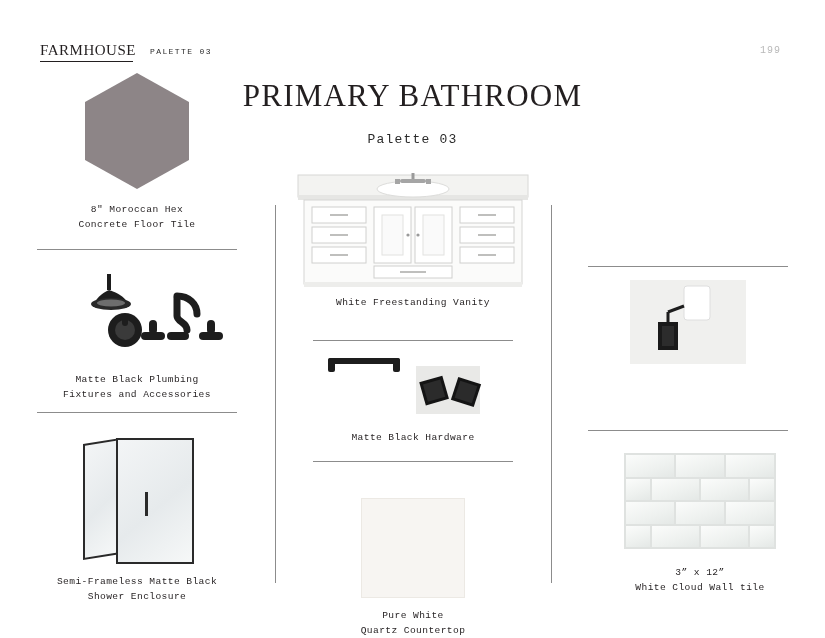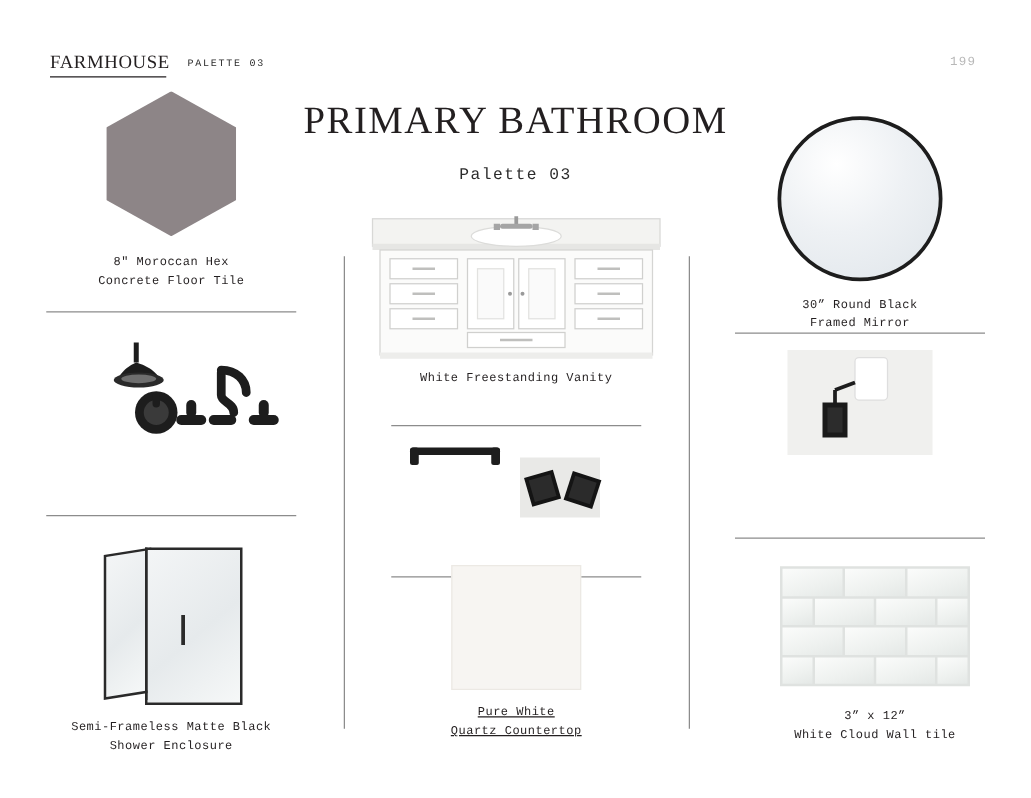--- a/index.html
+++ b/index.html
@@ -154,21 +154,21 @@
   #col2-vanity .caption { }
 
   #rule2a { left: 313px; top: 340px; width: 200px; }
 
   #col2-hw { left: 288px; top: 352px; width: 250px; }
   .hw-art { position: relative; height: 68px; }
   #col2-hw .caption { margin-top: 10px; }
 
   #rule2b { left: 313px; top: 461px; width: 200px; }
 
-  #col2-quartz { left: 288px; top: 450px; width: 250px; text-decoration: underline; }
+  #col2-quartz { left: 288px; top: 496px; width: 250px; }
   .quartz-art { height: 104px; display:flex; align-items:center; justify-content:center; }
   .quartz-swatch {
     width: 102px; height: 98px;
     background: #f7f5f2;
     border: 1px solid #ece9e4;
   }
   #col2-quartz .caption { margin-top: 8px; }
 
   
   #col3-mirror { left: 588px; top: 92px; width: 200px; }
@@ -248,20 +248,22 @@
         <path d="M140 30 L140 48 C140 54 150 54 150 62" stroke="#1d1d1d" stroke-width="7" fill="none" stroke-linecap="round"></path>
         <path d="M140 28 C152 28, 160 36, 160 46" stroke="#1d1d1d" stroke-width="7" fill="none" stroke-linecap="round"></path>
         <rect x="130" y="64" width="22" height="8" rx="4" fill="#1d1d1d"></rect>
 
         <rect x="112" y="52" width="8" height="14" rx="4" fill="#1d1d1d"></rect>
         <rect x="104" y="64" width="24" height="8" rx="4" fill="#1d1d1d"></rect>
         <rect x="170" y="52" width="8" height="14" rx="4" fill="#1d1d1d"></rect>
         <rect x="162" y="64" width="24" height="8" rx="4" fill="#1d1d1d"></rect>
       </svg>
     </div>
+    <div class="caption">Matte Black Plumbing
+Fixtures and Accessories</div>
   </div>
 
   <div class="hrule" id="rule1b"></div>
 
   <div class="item" id="col1-shower">
     <div class="shower-art">
       <div class="sh-box">
         <div class="sh-panel sh-left"></div>
         <div class="sh-panel sh-right"></div>
         <div class="sh-mullion"></div>
@@ -332,39 +334,33 @@
         <g transform="rotate(-16 148 38)">
           <rect x="134" y="26" width="24" height="24" fill="#141414"></rect>
           <rect x="137" y="29" width="18" height="18" fill="#2b2b2b"></rect>
         </g>
         <g transform="rotate(18 178 40)">
           <rect x="166" y="28" width="24" height="24" fill="#141414"></rect>
           <rect x="169" y="31" width="18" height="18" fill="#2b2b2b"></rect>
         </g>
       </svg>
     </div>
+    <div class="caption">Matte Black Hardware</div>
   </div>
 
   <div class="hrule" id="rule2b"></div>
 
   <div class="item" id="col2-quartz">
     <div class="quartz-art">
       <div class="quartz-swatch"></div>
     </div>
     <div class="caption">Pure White
 Quartz Countertop</div>
   </div>
 
-  <div class="item" id="col3-mirror">
-    <div class="mirror-art">
-      <div class="mirror-circle"></div>
-    </div>
-    <div class="caption">30” Round Black
-Framed Mirror</div>
-  </div>
 
   <div class="hrule" id="rule3a"></div>
 
   <div class="item" id="col3-sconce">
     <div class="sconce-art">
       <svg width="120" height="88" viewBox="0 0 120 88">
         <rect x="2" y="2" width="116" height="84" fill="#f0f0ee"></rect>
 
         <rect x="56" y="8" width="26" height="34" rx="3" fill="#ffffff" stroke="#dedede"></rect>
 

